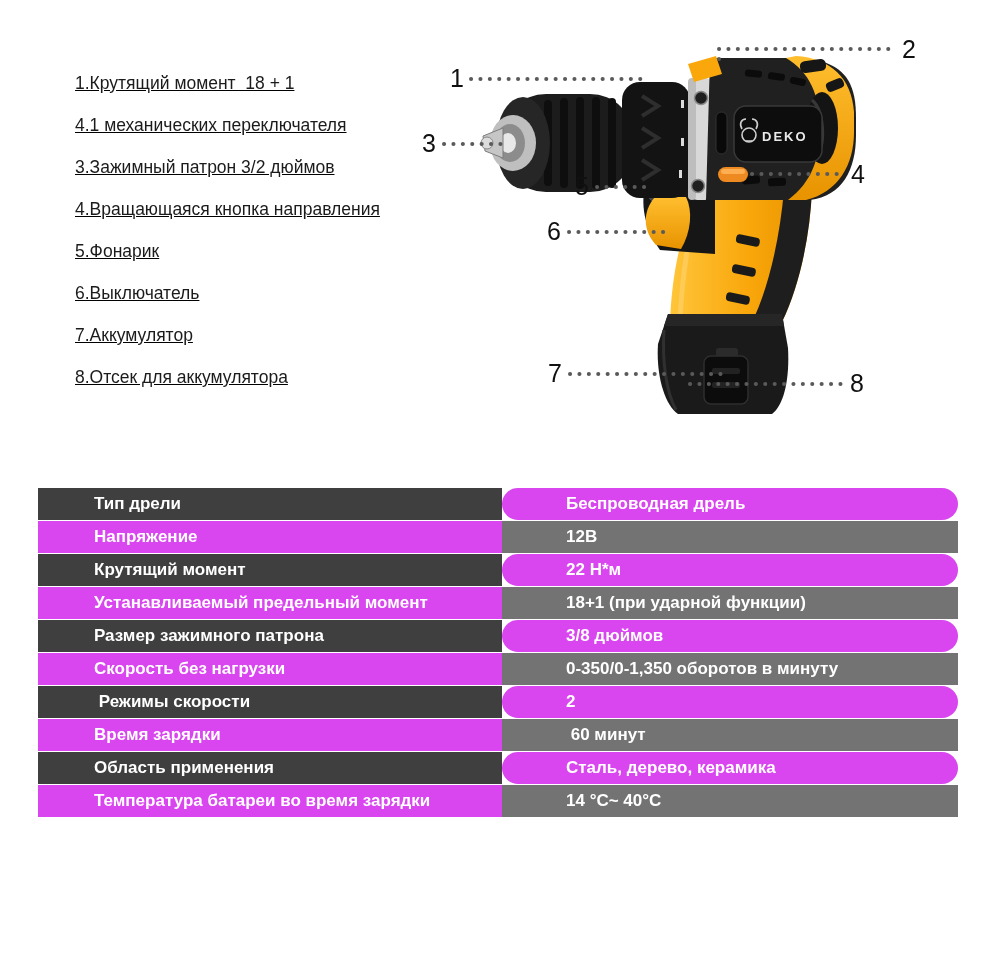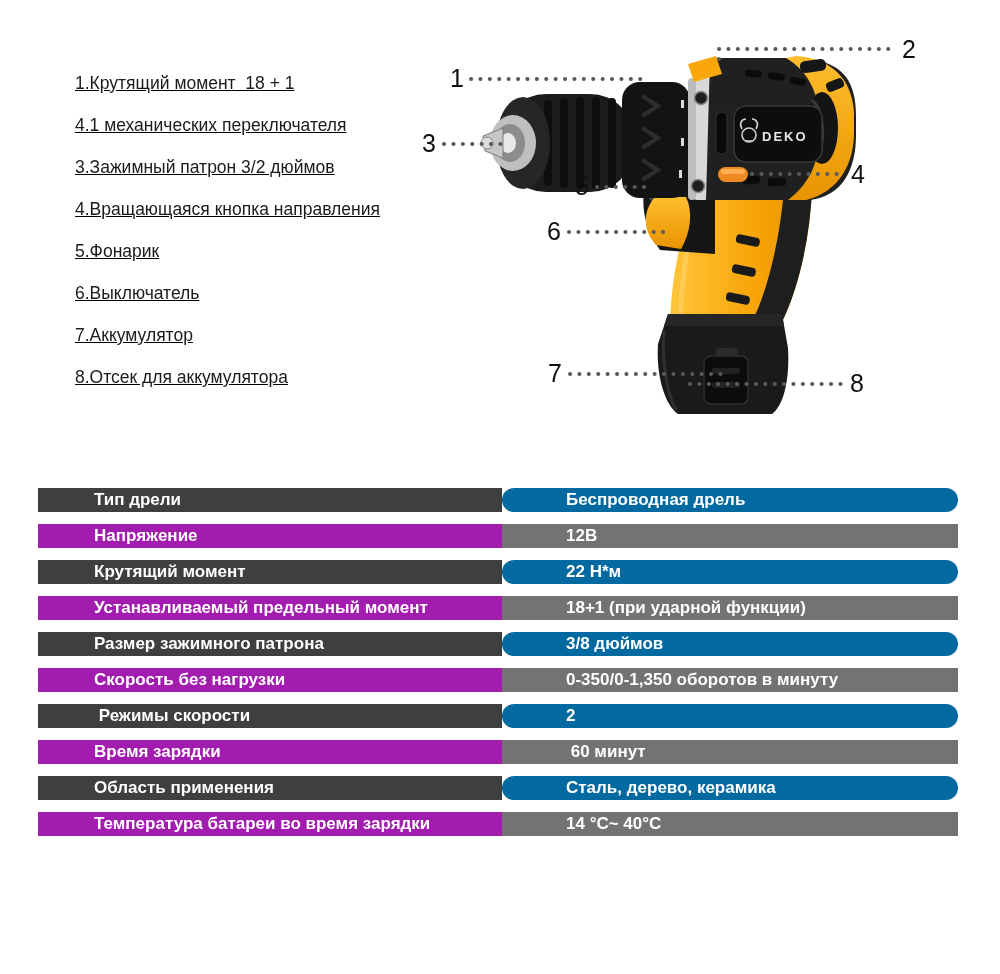--- a/index.html
+++ b/index.html
@@ -8,28 +8,28 @@
 
   
   .parts-list { position:absolute; left:75px; top:62px;text-decoration:underline; }
   .parts-item { height:42px; line-height:42px; font-size:17.5px; color:#1b1b1b; white-space:pre; }
 
   
   .drill-svg { position:absolute; left:0; top:0; }
 
   
   .spec-table { position:absolute; left:38px; top:488px; width:920px; }
-  .spec-row { display:flex; height:24px; margin-bottom:12px; }
+  .spec-row { display:flex; height:32px; margin-bottom:1px; }
   .cell { display:flex; align-items:center; box-sizing:border-box; color:#ffffff;
           font-weight:bold; font-size:17px; white-space:pre; }
   .spec-label { width:464px; padding-left:56px; }
   .spec-value { width:456px; padding-left:64px; }
   .spec-row.odd  .spec-label { background:#3F3F3F; }
-  .spec-row.odd  .spec-value { background:#0369a1;border-radius:18px; }
-  .spec-row.even .spec-label { background:#a21caf; }
+  .spec-row.odd  .spec-value { background:#d946ef;border-radius:18px; }
+  .spec-row.even .spec-label { background:#d946ef; }
   .spec-row.even .spec-value { background:#737373; }
 
   .callout-num { font-family:"Liberation Sans", sans-serif; font-size:25px; fill:#101010; }
   .callout-line { stroke:#5A5A5A; stroke-width:4; stroke-linecap:round; stroke-dasharray:0.1 9.3; fill:none; }
 </style>
 </head>
 <body>
 
 <div class="stage">
 

